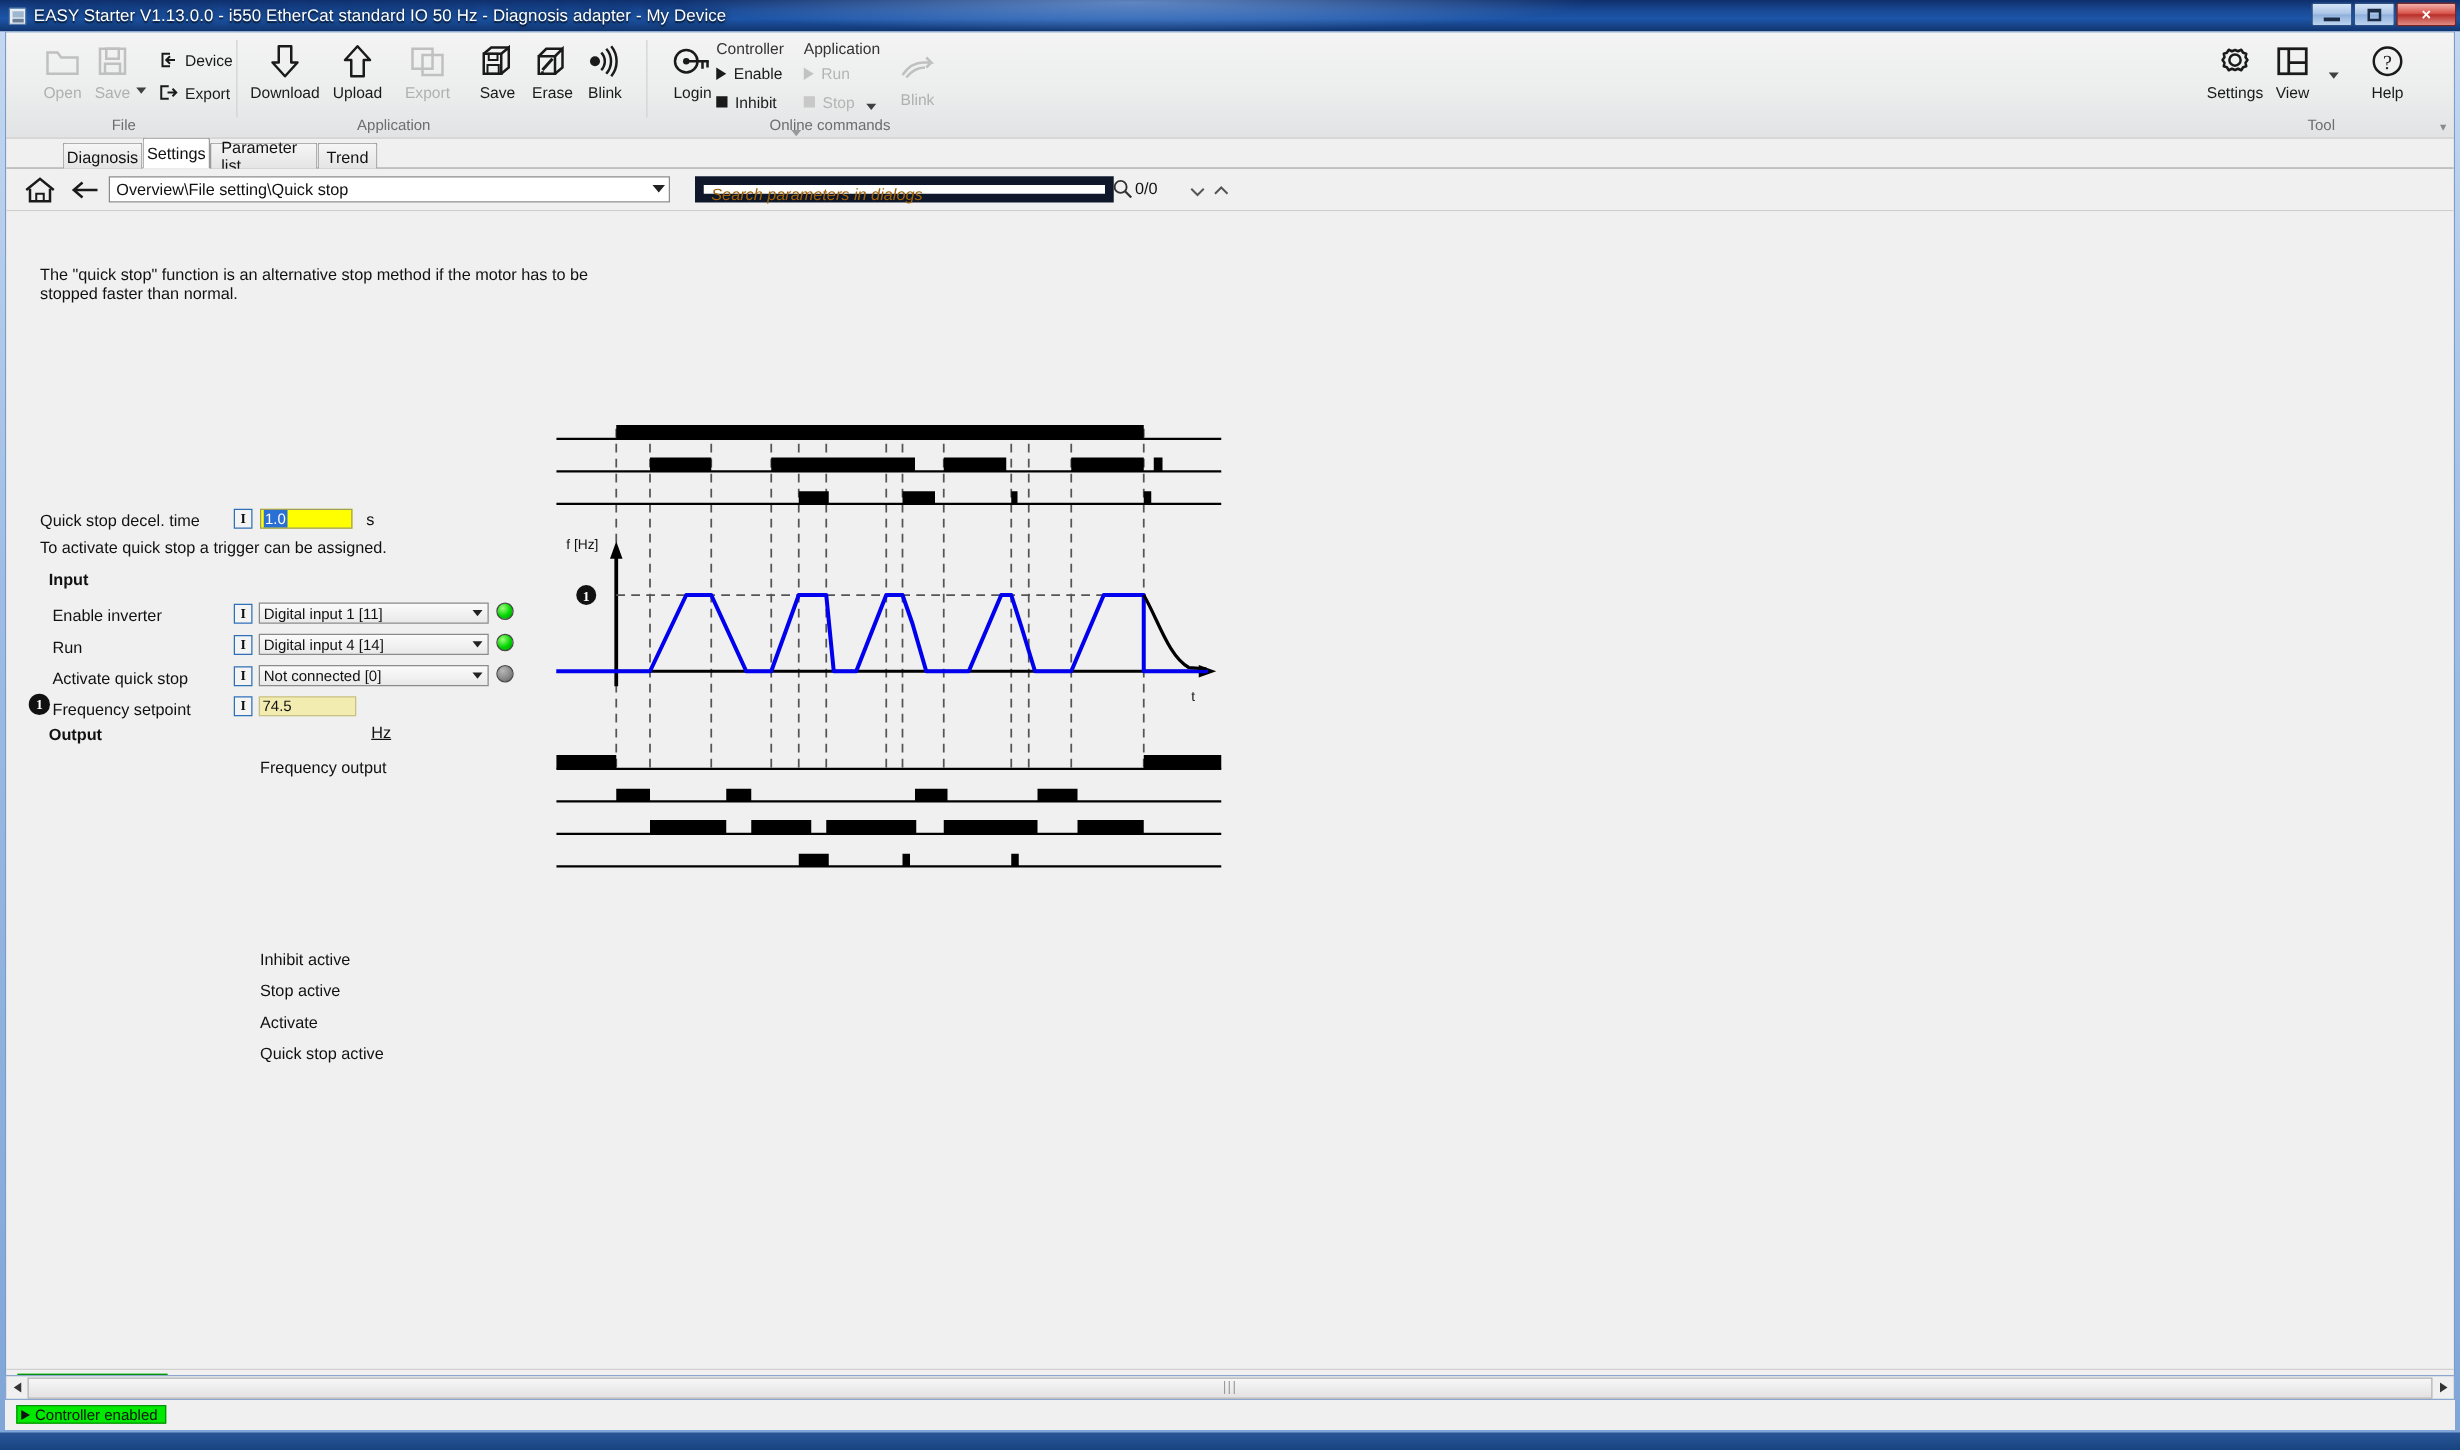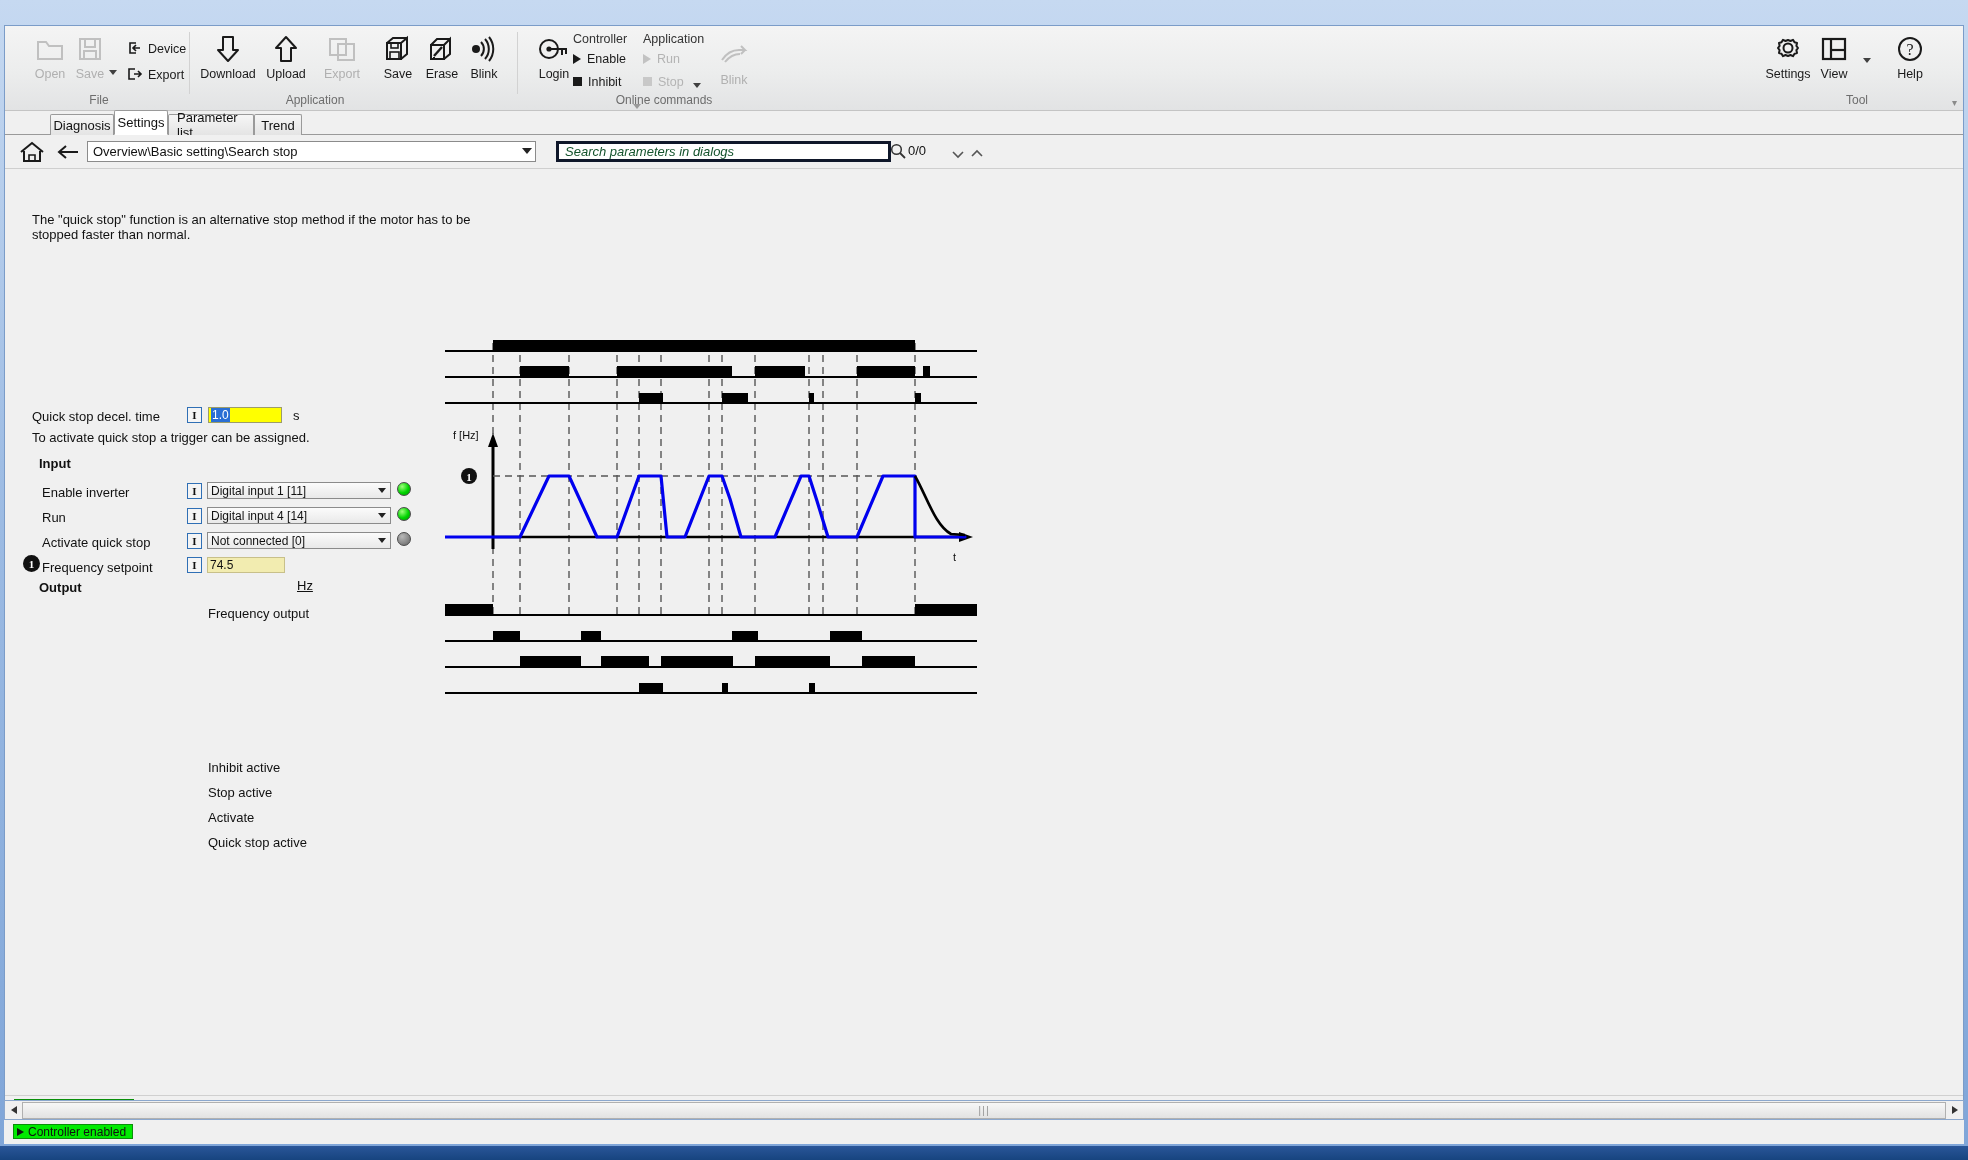--- a/index.html
+++ b/index.html
@@ -142,23 +142,23 @@
     position:absolute;left:82px;top:6px;width:449px;height:21px;
     border:1px solid #8b8b8b;background:#ffffff;
     font-size:13px;color:#111; display:flex;align-items:center;padding-left:5px;
   }
   #pathbox .arrow{
     position:absolute;right:3px;top:6px;
     width:0;height:0;border-left:5px solid transparent;border-right:5px solid transparent;border-top:6px solid #222;
   }
   #searchbox{
     position:absolute;left:551px;top:6px;width:335px;height:21px;
-    border:3px solid #0f172a;background:#fff;
-    font-size:13px;color:#14532d;font-style:italic;
-    display:flex;align-items:flex-end;padding-left:6px;
+    border:7px solid #0f172a;background:#fff;
+    font-size:13px;color:#a16207;font-style:italic;
+    display:flex;align-items:flex-start;padding-left:6px;
   }
   #search-icon{position:absolute;left:885px;top:8px;}
   #search-count{position:absolute;left:903px;top:8px;font-size:13px;color:#111;}
   #search-down{position:absolute;left:946px;top:10px;}
   #search-up{position:absolute;left:965px;top:10px;}
 
   
   #page{
     position:absolute;left:0;top:143px;width:1958px;height:926px;
     background:#f0f0f0; overflow:hidden;
@@ -251,20 +251,36 @@
   #bottom-frame-line{
     position:absolute;left:0;top:1146px;width:1968px;height:14px;
     background:linear-gradient(180deg,#2a5699,#17447f);
   }
 </style>
 </head>
 <body>
 
 <div id="app-window">
 
+  <div id="titlebar">
+    <div class="glow"></div>
+    <div id="title-icon"></div>
+    <div id="title-text">EASY Starter V1.13.0.0 - i550 EtherCat standard IO 50 Hz - Diagnosis adapter - My Device</div>
+    <div id="win-buttons">
+      <div class="win-btn">
+          <div class="wb-min"></div>
+        </div>
+      <div class="win-btn">
+          <div class="wb-max"></div>
+        </div>
+      <div class="win-btn close">
+          <span>×</span>
+        </div>
+    </div>
+  </div>
 
   <div id="client">
 
     <div id="ribbon">
 
       <div class="rgroup" style="left:6px;width:176px;">
         <div class="bigbtn disabled" style="left:8px;">
           <div class="ic">
             <svg width="30" height="28" viewBox="0 0 30 28">
                 <path d="M3 7 L3 24 L27 24 L27 11 L14 11 L11 7 Z" fill="none" stroke="#c0c0c0" stroke-width="2"></path>
@@ -485,21 +501,21 @@
             <path d="M5 11 L5 21 L21 21 L21 11" fill="none" stroke="#1a1a1a" stroke-width="2"></path>
             <path d="M10 21 L10 15 L16 15 L16 21" fill="none" stroke="#1a1a1a" stroke-width="1.6"></path>
           </svg>
       </div>
       <div id="back-icon">
         <svg width="22" height="16" viewBox="0 0 22 16">
             <path d="M21 8 L2 8 M9 2 L2 8 L9 14" fill="none" stroke="#1a1a1a" stroke-width="2"></path>
           </svg>
       </div>
       <div id="pathbox">
-        <span>Overview\Basic setting\Search stop</span>
+        <span>Overview\File setting\Quick stop</span>
         <span class="arrow"></span>
       </div>
       <div id="searchbox">
         <span>Search parameters in dialogs</span>
       </div>
       <div id="search-icon">
         <svg width="16" height="16" viewBox="0 0 16 16">
             <circle cx="6.5" cy="6.5" r="4.8" fill="none" stroke="#333" stroke-width="1.5"></circle>
             <path d="M10 10 L15 15" stroke="#333" stroke-width="1.8"></path>
           </svg>

